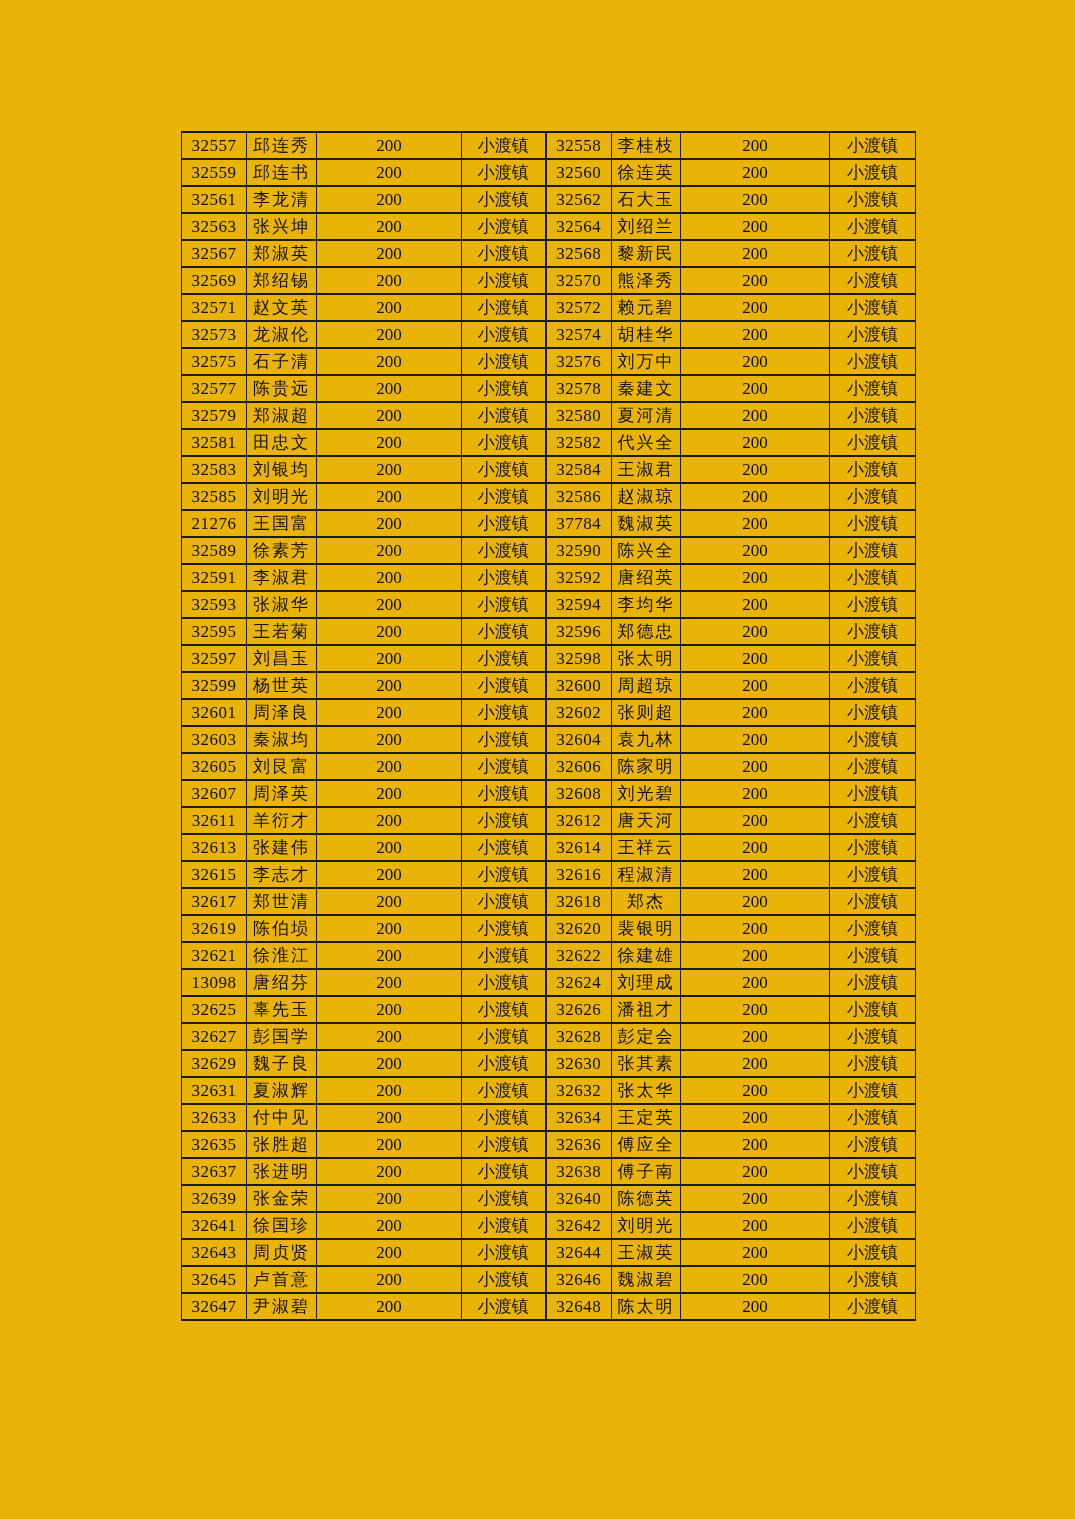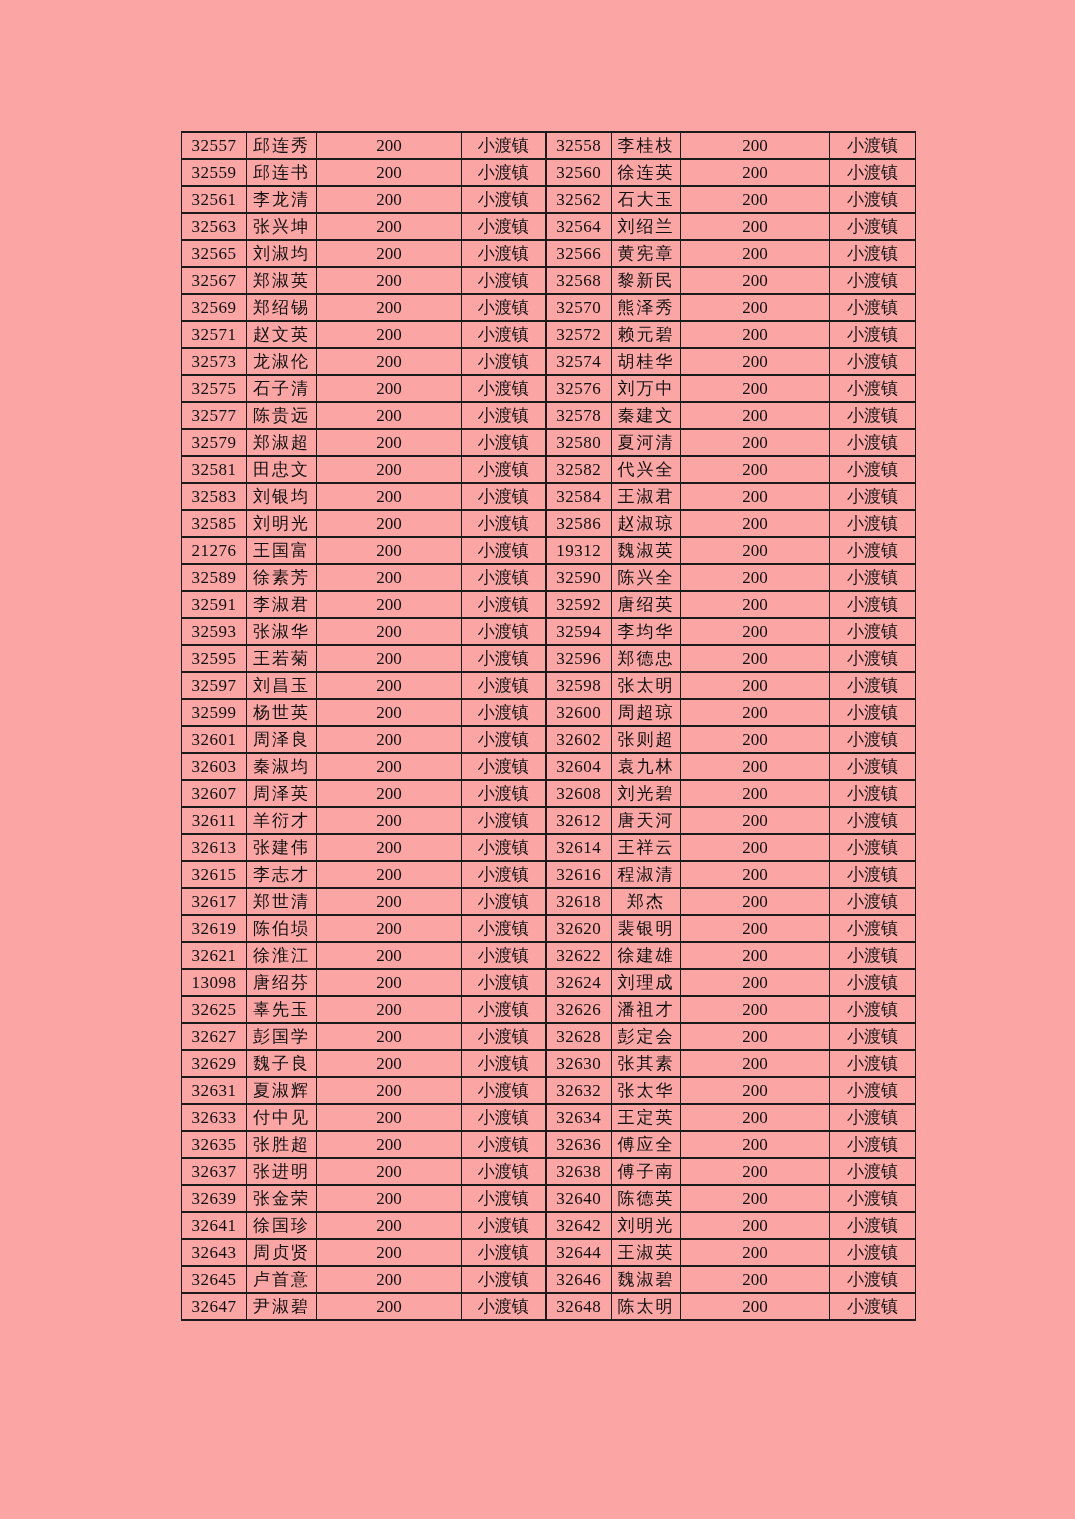--- a/index.html
+++ b/index.html
@@ -4,21 +4,21 @@
 <style>
   html, body {
     margin: 0;
     padding: 0;
     background: #ffffff;
   }
   .page {
     position: relative;
     width: 1075px;
     height: 1519px;
-    background: #fca5a5;
+    background: #eab308;
     font-family: "Liberation Serif", "DejaVu Serif", serif;
     color: #101010;
     overflow: hidden;
   }
   table.roster {
     position: absolute;
     left: 181px;
     top: 131px;
     border-collapse: collapse;
     table-layout: fixed;
@@ -97,30 +97,20 @@
           <td class="cell-id">32563</td>
           <td class="cell-name">张兴坤</td>
           <td class="cell-amount">200</td>
           <td class="cell-town">小渡镇</td>
           <td class="cell-id mid-divider">32564</td>
           <td class="cell-name">刘绍兰</td>
           <td class="cell-amount">200</td>
           <td class="cell-town">小渡镇</td>
         </tr>
         <tr>
-          <td class="cell-id">32565</td>
-          <td class="cell-name">刘淑均</td>
-          <td class="cell-amount">200</td>
-          <td class="cell-town">小渡镇</td>
-          <td class="cell-id mid-divider">32566</td>
-          <td class="cell-name">黄宪章</td>
-          <td class="cell-amount">200</td>
-          <td class="cell-town">小渡镇</td>
-        </tr>
-        <tr>
           <td class="cell-id">32567</td>
           <td class="cell-name">郑淑英</td>
           <td class="cell-amount">200</td>
           <td class="cell-town">小渡镇</td>
           <td class="cell-id mid-divider">32568</td>
           <td class="cell-name">黎新民</td>
           <td class="cell-amount">200</td>
           <td class="cell-town">小渡镇</td>
         </tr>
         <tr>
@@ -211,21 +201,21 @@
           <td class="cell-id mid-divider">32586</td>
           <td class="cell-name">赵淑琼</td>
           <td class="cell-amount">200</td>
           <td class="cell-town">小渡镇</td>
         </tr>
         <tr>
           <td class="cell-id">21276</td>
           <td class="cell-name">王国富</td>
           <td class="cell-amount">200</td>
           <td class="cell-town">小渡镇</td>
-          <td class="cell-id mid-divider">19312</td>
+          <td class="cell-id mid-divider">37784</td>
           <td class="cell-name">魏淑英</td>
           <td class="cell-amount">200</td>
           <td class="cell-town">小渡镇</td>
         </tr>
         <tr>
           <td class="cell-id">32589</td>
           <td class="cell-name">徐素芳</td>
           <td class="cell-amount">200</td>
           <td class="cell-town">小渡镇</td>
           <td class="cell-id mid-divider">32590</td>
@@ -293,20 +283,30 @@
           <td class="cell-amount">200</td>
           <td class="cell-town">小渡镇</td>
         </tr>
         <tr>
           <td class="cell-id">32603</td>
           <td class="cell-name">秦淑均</td>
           <td class="cell-amount">200</td>
           <td class="cell-town">小渡镇</td>
           <td class="cell-id mid-divider">32604</td>
           <td class="cell-name">袁九林</td>
+          <td class="cell-amount">200</td>
+          <td class="cell-town">小渡镇</td>
+        </tr>
+        <tr>
+          <td class="cell-id">32605</td>
+          <td class="cell-name">刘艮富</td>
+          <td class="cell-amount">200</td>
+          <td class="cell-town">小渡镇</td>
+          <td class="cell-id mid-divider">32606</td>
+          <td class="cell-name">陈家明</td>
           <td class="cell-amount">200</td>
           <td class="cell-town">小渡镇</td>
         </tr>
         <tr>
           <td class="cell-id">32607</td>
           <td class="cell-name">周泽英</td>
           <td class="cell-amount">200</td>
           <td class="cell-town">小渡镇</td>
           <td class="cell-id mid-divider">32608</td>
           <td class="cell-name">刘光碧</td>

